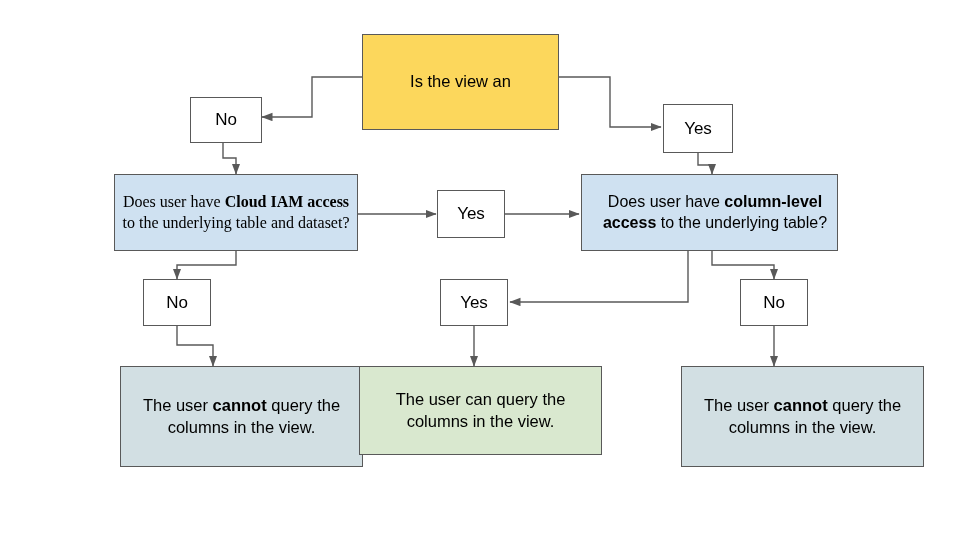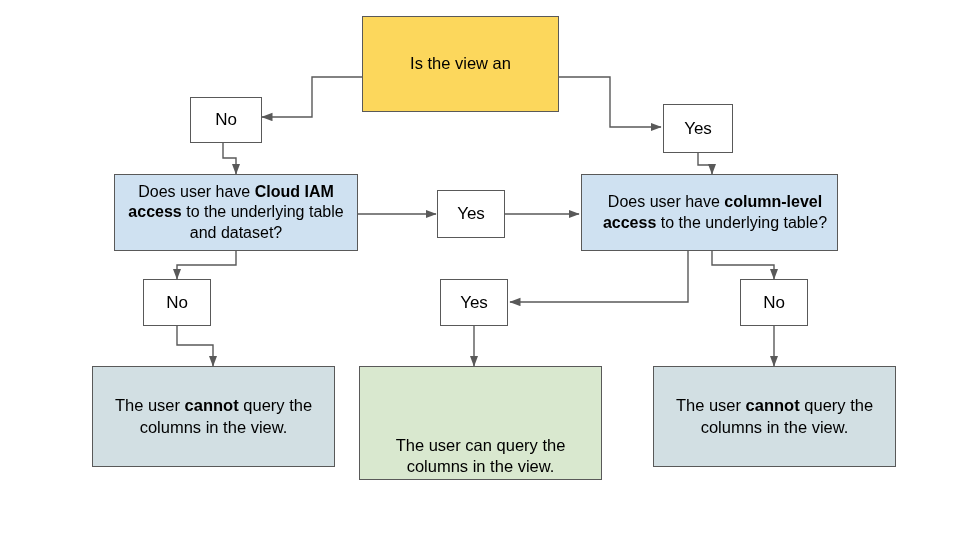--- a/index.html
+++ b/index.html
@@ -53,20 +53,21 @@
     background: #cfe1f1;
     font-size: 16px;
   }
   .node.label {
     background: #ffffff;
     font-size: 17px;
   }
   .node.outcome-deny {
     background: #d2dfe3;
     font-size: 16.5px;
+    margin-left: 28px;
   }
   .node.outcome-allow {
     background: #d9e8cf;
     font-size: 16.5px;
   }
   .node b {
     font-weight: bold;
   }
 </style>
 </head>
@@ -101,33 +102,33 @@
       <path d="M688,251 L688,302 L510,302" marker-end="url(#arrow)"></path>
 
       <path d="M474,326 L474,366" marker-end="url(#arrow)"></path>
 
       <path d="M712,251 L712,265 L774,265 L774,279" marker-end="url(#arrow)"></path>
 
       <path d="M774,326 L774,366" marker-end="url(#arrow)"></path>
     </g>
   </svg>
 
-  <div class="node decision-start" style="left:362px; top:16px; width:197px; height:96px;">
+  <div class="node decision-start" style="left:362px; top:34px; width:197px; height:96px;">
     <span class="txt"><span>Is the view an</span><br></span>
   </div>
 
   <div class="node label" style="left:190px; top:97px; width:72px; height:46px;">
     <span class="txt">No</span>
   </div>
 
   <div class="node label" style="left:663px; top:104px; width:70px; height:49px;">
     <span class="txt">Yes</span>
   </div>
 
-  <div class="node decision" style="left:114px; top:174px; width:244px; height:77px;">
+  <div class="node decision" style="left:114px; top:174px; width:244px; height:77px;font-family:Liberation Serif, serif;">
     <span class="txt"><span>Does user have </span><b>Cloud IAM</b><span> </span><b>access</b><span> to the underlying table and dataset?</span></span>
   </div>
 
   <div class="node label" style="left:437px; top:190px; width:68px; height:48px;">
     <span class="txt">Yes</span>
   </div>
 
   <div class="node decision" style="left:581px; top:174px; width:257px; height:77px;padding-left:17px;">
     <span class="txt"><span>Does user have </span><b>column-level access</b><span> to the underlying table?</span></span>
   </div>
@@ -141,21 +142,21 @@
   </div>
 
   <div class="node label" style="left:740px; top:279px; width:68px; height:47px;">
     <span class="txt">No</span>
   </div>
 
   <div class="node outcome-deny" style="left:92px; top:366px; width:243px; height:101px;">
     <span class="txt"><span>The user </span><b>cannot</b><span> query the columns in the view.</span></span>
   </div>
 
-  <div class="node outcome-allow" style="left:359px; top:366px; width:243px; height:114px;align-items:flex-end;">
+  <div class="node outcome-allow" style="left:359px; top:366px; width:243px; height:89px;">
     <span class="txt">The user can query the columns in the view.</span>
   </div>
 
   <div class="node outcome-deny" style="left:653px; top:366px; width:243px; height:101px;">
     <span class="txt"><span>The user </span><b>cannot</b><span> query the columns in the view.</span></span>
   </div>
 
 </div>
 
 </body></html>

